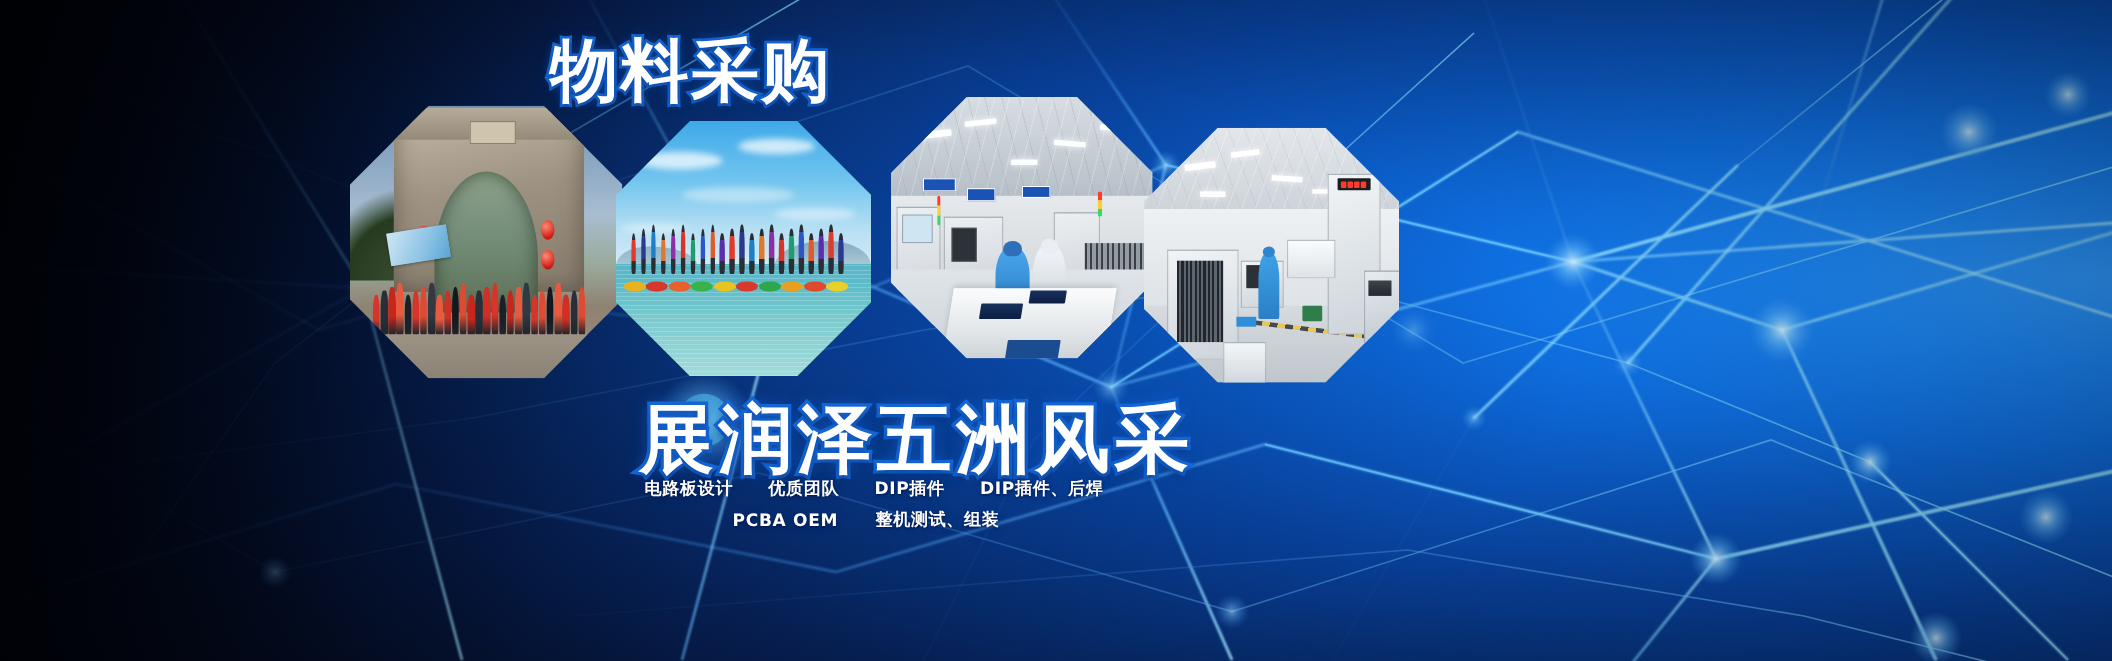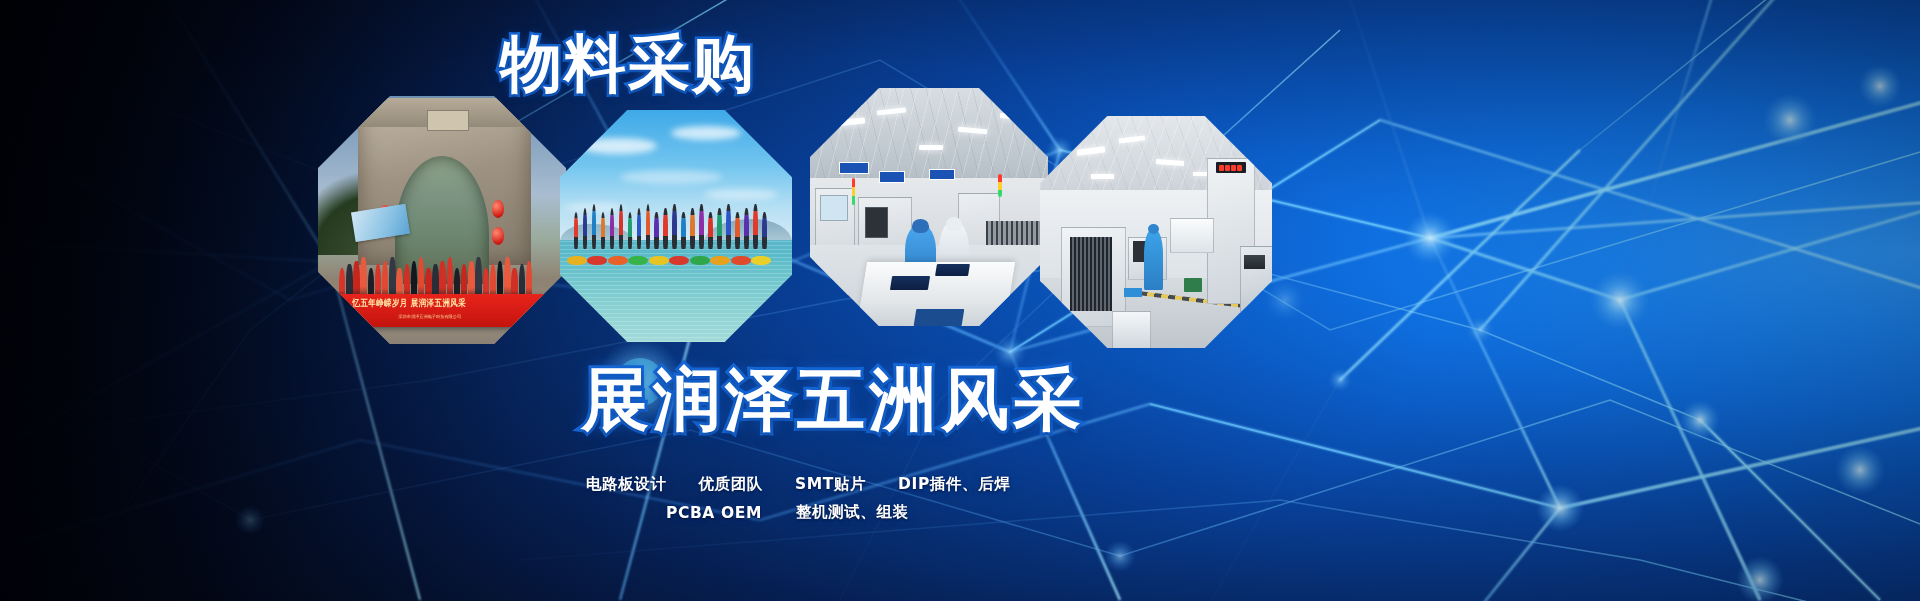--- a/index.html
+++ b/index.html
@@ -175,21 +175,20 @@
   #hl-top2{left:823px;top:22px;font-size:62px;letter-spacing:2px;}
   #hl-main{left:581px;top:355px;font-size:68px;letter-spacing:4px;
     -webkit-text-stroke:6px #1668d8;
     text-shadow:0 0 14px rgba(20,105,225,.9), 0 4px 8px rgba(0,15,50,.55);}
 
   
   .svc-row{position:absolute;display:flex;align-items:center;white-space:nowrap;}
   .svc-row span{
     color:#ffffff;font-weight:bold;font-size:15.5px;letter-spacing:.6px;
     text-shadow:0 1px 3px rgba(0,10,40,.85), 0 0 7px rgba(10,60,160,.55);
-    margin-top:40px;
   }
   #svc1{left:586px;top:434px;gap:32px;}
   #svc2{left:666px;top:462px;gap:34px;justify-content:space-between;}
 </style>
 </head>
 <body>
 
 <div id="banner">
 
   <div class="bg-base"></div>
@@ -322,24 +321,20 @@
           <i style="left: 66.05%; background: linear-gradient(rgb(51, 56, 66), rgb(51, 56, 66) 62%, rgb(34, 36, 43) 100%); height: 87%;"></i>
           <i style="left: 69.5%; background: linear-gradient(rgb(216, 52, 42), rgb(216, 52, 42) 62%, rgb(34, 36, 43) 100%); height: 66%;"></i>
           <i style="left: 72.95%; background: linear-gradient(rgb(224, 74, 51), rgb(224, 74, 51) 62%, rgb(34, 36, 43) 100%); height: 73%;"></i>
           <i style="left: 76.4%; background: linear-gradient(rgb(20, 23, 29), rgb(20, 23, 29) 62%, rgb(34, 36, 43) 100%); height: 80%;"></i>
           <i style="left: 79.85%; background: linear-gradient(rgb(232, 90, 61), rgb(232, 90, 61) 62%, rgb(34, 36, 43) 100%); height: 87%;"></i>
           <i style="left: 83.3%; background: linear-gradient(rgb(207, 47, 36), rgb(207, 47, 36) 62%, rgb(34, 36, 43) 100%); height: 66%;"></i>
           <i style="left: 86.75%; background: linear-gradient(rgb(42, 46, 56), rgb(42, 46, 56) 62%, rgb(34, 36, 43) 100%); height: 73%;"></i>
           <i style="left: 90.2%; background: linear-gradient(rgb(224, 74, 51), rgb(224, 74, 51) 62%, rgb(34, 36, 43) 100%); height: 80%;"></i>
         </div>
       <div class="p1-ground"></div>
-      <div class="p1-banner">
-        <b>忆五年峥嵘岁月  展润泽五洲风采</b>
-        <s>深圳市润泽五洲电子科技有限公司</s>
-      </div>
     </div>
   </div>
 
   <div class="oct" id="oct2">
     <div class="ph">
       <div class="p2-sky"></div>
       <div class="p2-cloud" style="left:8%;top:12%;width:34%;height:7%;"></div>
       <div class="p2-cloud" style="left:48%;top:7%;width:30%;height:6%;"></div>
       <div class="p2-cloud" style="left:26%;top:26%;width:44%;height:6%;opacity:.55;"></div>
       <div class="p2-cloud" style="left:62%;top:34%;width:32%;height:5%;opacity:.6;"></div>
@@ -463,21 +458,21 @@
       <div class="p4-cab" style="left:31%;top:84%;width:16%;height:16%;background:linear-gradient(#f4f7f9,#cfd6dc);"></div>
     </div>
   </div>
 
   <div class="hl" id="hl-top1">物料采购</div>
   <div class="hl" id="hl-main">展润泽五洲风采</div>
 
   <div class="svc-row" id="svc1">
     <span>电路板设计</span>
     <span>优质团队</span>
-    <span>SMT贴片</span>
+    <span>DIP插件</span>
     <span>DIP插件、后焊</span>
   </div>
   <div class="svc-row" id="svc2">
     <span>PCBA OEM</span>
     <span>整机测试、组装</span>
   </div>
 
 </div>
 
 </body></html>

